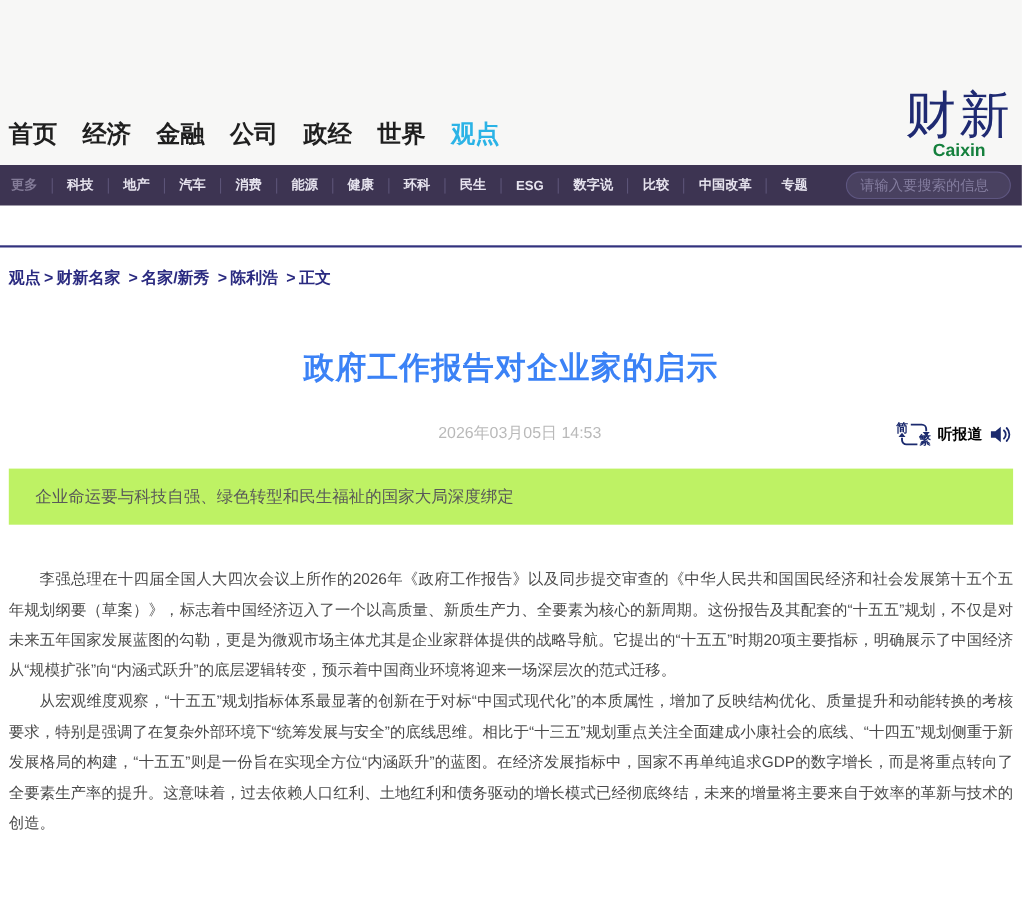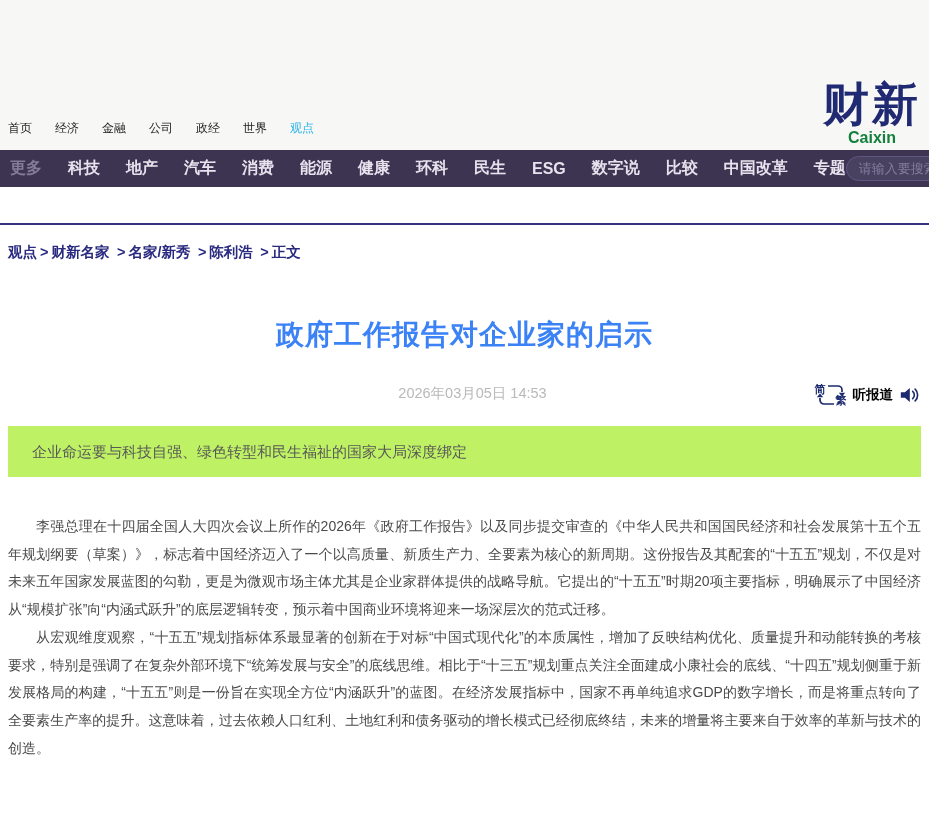--- a/index.html
+++ b/index.html
@@ -5,32 +5,32 @@
   * { margin:0; padding:0; box-sizing:border-box; }
   html,body { width:929px; height:818px; overflow:hidden; background:#ffffff;
     font-family:"Liberation Sans","DejaVu Sans",sans-serif; }
 
   
   .top-header { background:#f7f7f6; height:150px; position:relative; }
   .nav-row { display:flex; align-items:flex-end; justify-content:space-between;
     height:100%; padding:0 8px; }
   ul.nav-list { list-style:none; display:flex; align-items:flex-end; gap:23px;
     padding-bottom:13px; }
-  ul.nav-list li { font-size:12px; font-weight:normal; color:#1f1f1f; cursor:pointer;
+  ul.nav-list li { font-size:22px; font-weight:bold; color:#1f1f1f; cursor:pointer;
     white-space:nowrap; }
   ul.nav-list li.active { color:#2bb3e6; }
   .logo { text-align:center; padding-bottom:3px; cursor:pointer; }
-  .logo-cn { font-size:46px; font-weight:bold; color:#1f2a72; letter-spacing:3px;
+  .logo-cn { font-size:46px; font-weight:normal; color:#1f2a72; letter-spacing:3px;
     line-height:1.05; font-family:"Liberation Serif","DejaVu Serif",serif; }
   .logo-en { font-size:16px; font-weight:bold; color:#15803d; margin-top:0px; }
 
   
   .subnav { background:#3d3452; height:37px; display:flex; align-items:center;
     padding:0 10px; }
-  .subnav-item { font-size:16px; font-weight:bold; color:#e6e3ee; cursor:pointer;
+  .subnav-item { font-size:12px; font-weight:bold; color:#e6e3ee; cursor:pointer;
     white-space:nowrap; }
   .subnav-item.muted { color:#837b98; }
   .subnav-sep { width:1px; height:14px; background:#5c5478; margin:0 13px; }
   .subnav-search { margin-left:auto; display:flex; align-items:center; }
   .search-input { width:150px; height:25px; border-radius:13px; background:#494160;
     border:1px solid #5e5680; color:#cfc9e0; font-size:13px; padding:0 12px;
     outline:none; font-family:inherit; }
   .search-input::placeholder { color:#837c9e; }
 
   

